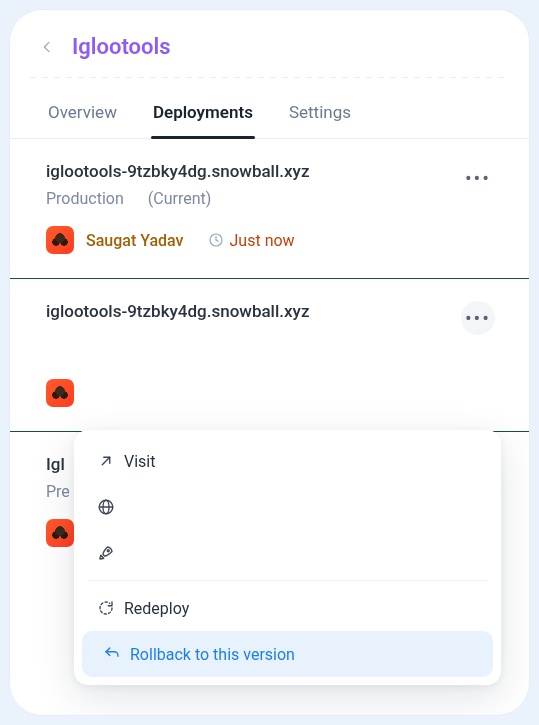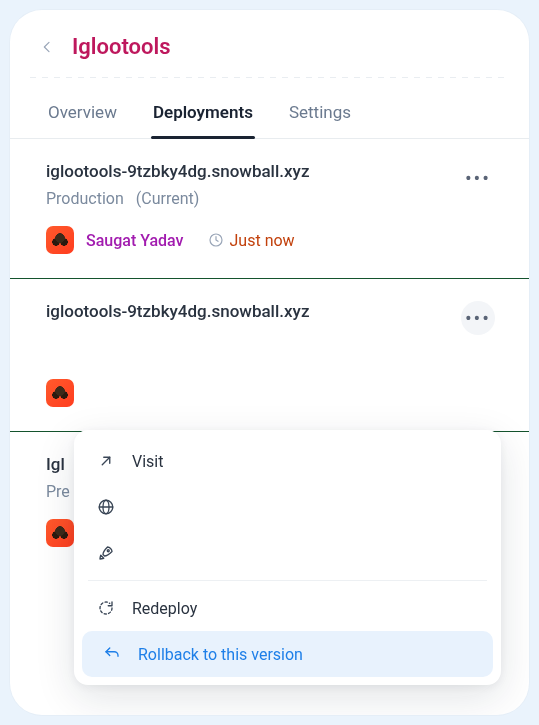--- a/index.html
+++ b/index.html
@@ -29,21 +29,21 @@
       width: 18px;
       height: 18px;
       display: flex;
       align-items: center;
       justify-content: center;
       cursor: pointer;
     }
     .page-title {
       font-size: 22px;
       font-weight: 600;
-      color: #be185d;
+      color: #8b5cf6;
       text-align: right;
     }
     .tabs {
       display: flex;
       gap: 32px;
       padding: 0 36px;
       border-bottom: 1px solid #e8ecef;
       margin-top: 10px;
     }
     .tab {
@@ -100,21 +100,21 @@
       content:'';
       position:absolute;
       inset:4px;
       background: radial-gradient(circle at 50% 40%, #3b2a1a 30%, transparent 31%),
                   radial-gradient(circle at 30% 60%, #2a1a0f 20%, transparent 21%),
                   radial-gradient(circle at 70% 60%, #2a1a0f 20%, transparent 21%);
       border-radius:50%;
     }
     .author-name {
       font-size: 16px;
-      color: #a21caf;
+      color: #a16207;
       font-weight: 500;
     }
     .timestamp {
       display: flex;
       align-items: center;
       gap: 6px;
       font-size: 16px;
       color: #c2410c;
       margin-left: 12px;
     }
@@ -141,21 +141,21 @@
       right: 28px;
       background: #fff;
       border-radius: 14px;
       box-shadow: 0 12px 40px rgba(20,30,50,0.12), 0 2px 8px rgba(20,30,50,0.06);
       padding: 8px;
       z-index: 10;
     }
     .menu-item {
       display: flex;
       align-items: center;
-      gap: 16px;
+      gap: 8px;
       padding: 13px 14px;
       border-radius: 10px;
       font-size: 16px;
       color: #2a3340;
       cursor: pointer;
     }
     .menu-item .mi-icon {
       width: 20px;
       height: 20px;
       display:flex;
@@ -202,21 +202,21 @@
     <div class="tab active">Deployments</div>
     <div class="tab">Settings</div>
   </div>
 
   <div class="deployments">
 
     <div class="deployment">
       <div class="dep-url">iglootools-9tzbky4dg.snowball.xyz</div>
       <div class="dep-meta">
         <span>Production</span>
-        <span style="margin-left:8px" class="current">(Current)</span>
+        <span style="margin-left:20px" class="current">(Current)</span>
       </div>
       <div class="dep-author-row">
         <div class="avatar"></div>
         <div class="author-name">Saugat Yadav</div>
         <div class="timestamp">
           <svg viewBox="0 0 24 24" width="16" height="16">
               <circle cx="12" cy="12" r="9"></circle>
               <polyline points="12 7 12 12 15 14"></polyline>
             </svg>
           <span>Just now</span>

